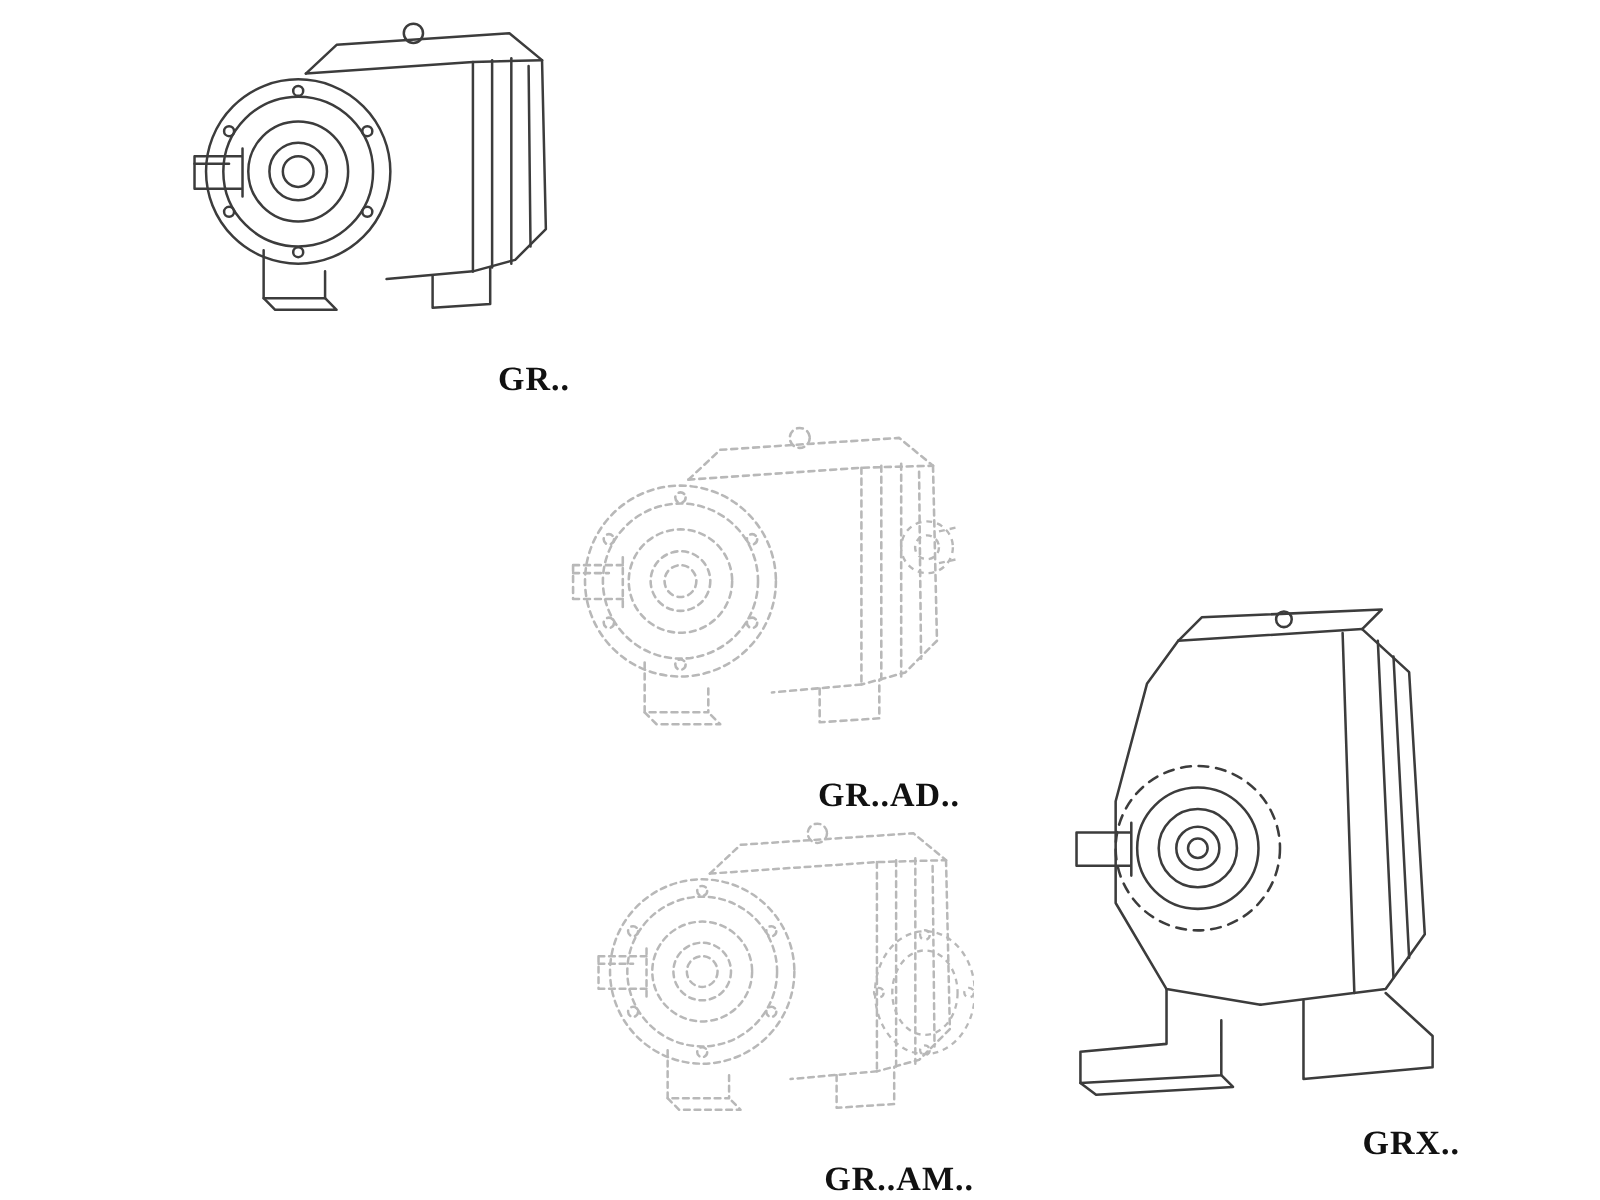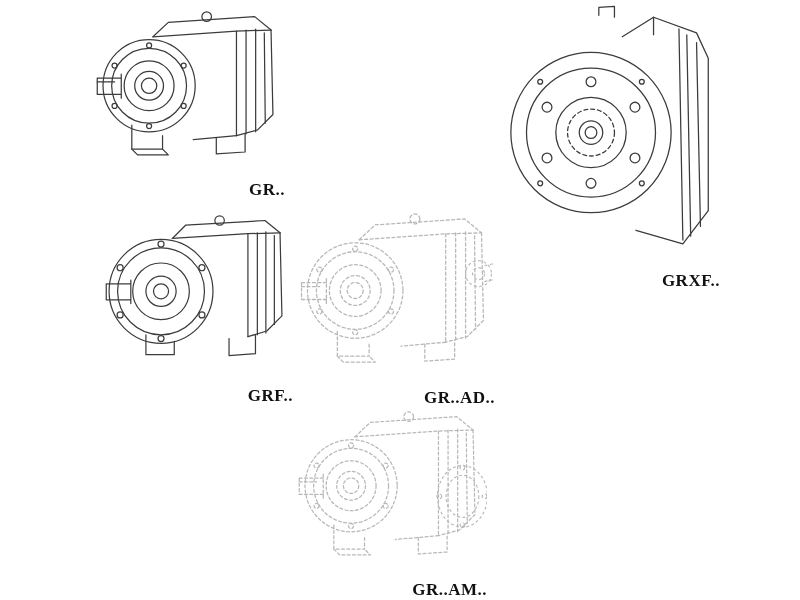--- a/index.html
+++ b/index.html
@@ -174,39 +174,23 @@
   <div class="cell" style="left:90px; top:8px; width:195px;">
     <div class="art" style="height:168px;">
       <svg viewBox="0 0 200 175">
           <use href="#sym-gr" width="100%" height="100%"></use>
         </svg>
     </div>
     <div class="cap">GR..</div>
   </div>
 
 
-  <div class="cell" style="left:505px; top:2px; width:215px;">
-    <div class="art" style="height:265px;">
-      <svg viewBox="0 0 220 268">
-          <use href="#sym-grxf" width="100%" height="100%"></use>
-        </svg>
-    </div>
-    <div class="cap">GRXF..</div>
-  </div>
-
-  <div class="cell" style="left:98px; top:212px; width:195px;">
-    <div class="art" style="height:170px;">
-      <svg viewBox="0 0 205 180">
-          <use href="#sym-grf" width="100%" height="100%"></use>
-        </svg>
-    </div>
-    <div class="cap">GRF..</div>
-  </div>
-
-  <div class="cell phantom" style="left:295px; top:210px; width:200px;">
+
+
+  <div class="cell phantom" style="left:280px; top:210px; width:200px;">
     <div class="art" style="height:174px;">
       <svg viewBox="0 0 200 175">
         <use href="#sym-gr" width="100%" height="100%"></use>
         <g fill="none" stroke-width="1.2">
           <circle cx="184" cy="64" r="13"></circle>
           <circle cx="184" cy="64" r="6"></circle>
           <path d="M190 56 L199 54 M190 72 L199 70"></path>
         </g>
       </svg>
     </div>
@@ -224,14 +208,22 @@
           <circle cx="176" cy="62" r="2.5"></circle>
           <circle cx="176" cy="122" r="2.5"></circle>
           <circle cx="152" cy="92" r="2.5"></circle>
           <circle cx="199" cy="92" r="2.5"></circle>
         </g>
       </svg>
     </div>
     <div class="cap">GR..AM..</div>
   </div>
 
+  <div class="cell" style="left:505px; top:300px; width:225px;">
+    <div class="art" style="height:258px;">
+      <svg viewBox="0 0 230 258">
+          <use href="#sym-grx" width="100%" height="100%"></use>
+        </svg>
+    </div>
+    <div class="cap">GRX..</div>
+  </div>
 
 </div>
 
 </body></html>

